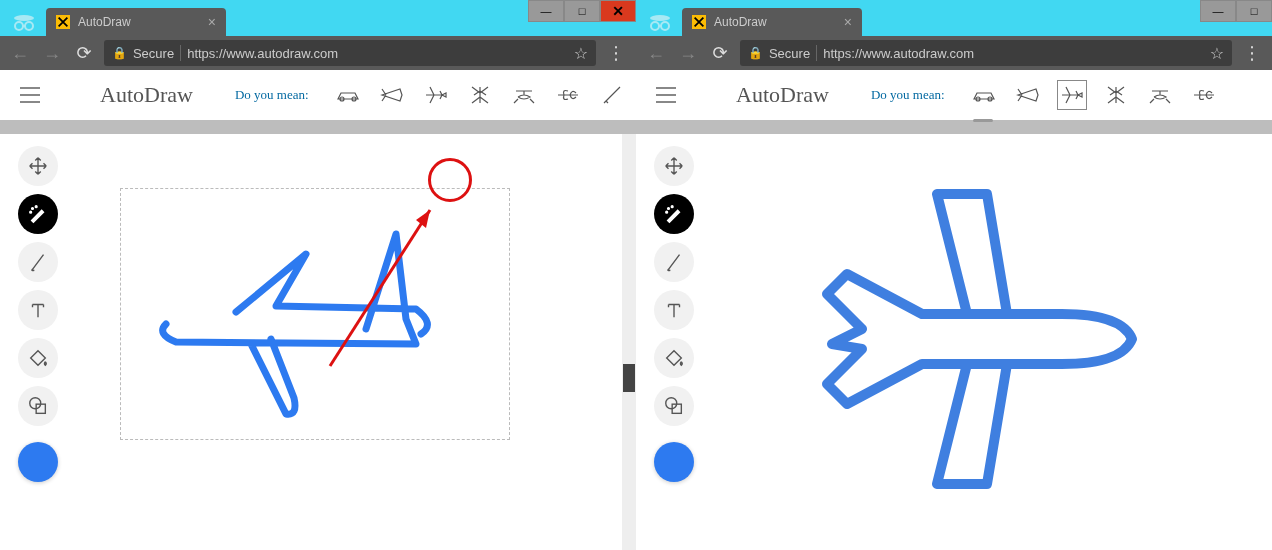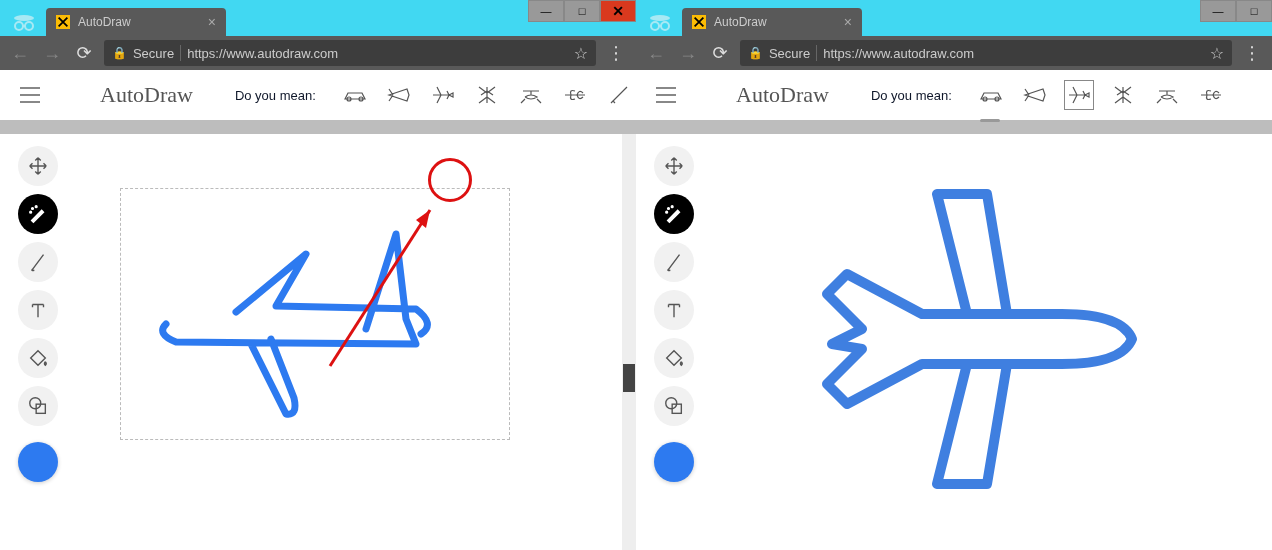--- a/index.html
+++ b/index.html
@@ -24,21 +24,21 @@
   .urlbox .lock { font-size: 12px; }
   .urlbox .divider { width: 1px; height: 16px; background: #666; }
   .urlbox .url { flex: 1; }
   .urlbox .star { font-size: 16px; cursor: pointer; }
   .menu-dots { width: 24px; color: #ddd; text-align: center; font-size: 18px; cursor: pointer; }
   .app { height: 480px; background: #fff; position: relative; }
   .topbar { height: 50px; display: flex; align-items: center; padding-left: 20px; gap: 24px; }
   .hamburger { width: 20px; height: 16px; display: flex; flex-direction: column; justify-content: space-between; cursor: pointer; }
   .hamburger span { height: 2px; background: #888; }
   .logo { font-family: Georgia, serif; font-size: 22px; color: #555; margin-left: 36px; }
-  .dym { font-family: Liberation Sans, sans-serif; font-size: 13px; color: #0f172a; margin-left: 18px; }
+  .dym { font-family: Liberation Serif, serif; font-size: 13px; color: #0369a1; margin-left: 18px; }
   .suggestions { display: flex; gap: 14px; align-items: center; }
   .sug { width: 30px; height: 30px; display: flex; align-items: center; justify-content: center; cursor: pointer; position: relative; }
   .sug svg { width: 28px; height: 28px; stroke: #555; fill: none; stroke-width: 1.2; }
   .sug.selected { border: 1px solid #888; }
   .sug-underline { position: absolute; bottom: -12px; left: 4px; width: 20px; height: 3px; background: #999; border-radius: 2px; }
   .graybar { height: 14px; background: #bdbdbd; }
   .canvas-area { height: 416px; background: #fff; position: relative; display: flex; }
   .sidebar { width: 76px; padding-top: 12px; display: flex; flex-direction: column; align-items: center; gap: 8px; }
   .tool { width: 40px; height: 40px; border-radius: 50%; background: #f1f1f1; display: flex; align-items: center; justify-content: center; cursor: pointer; color: #555; }
   .tool.active { background: #000; color: #fff; }

